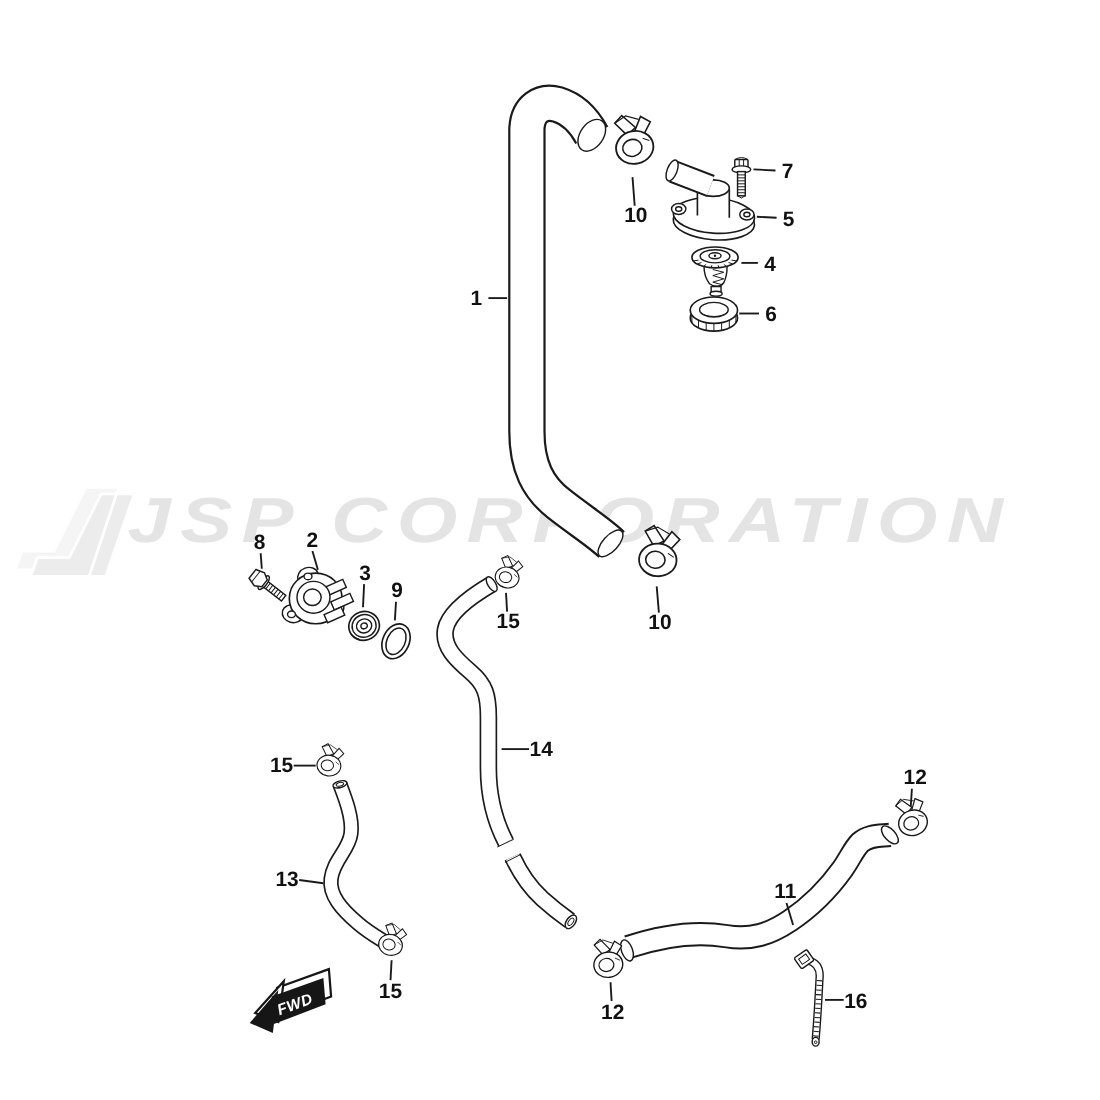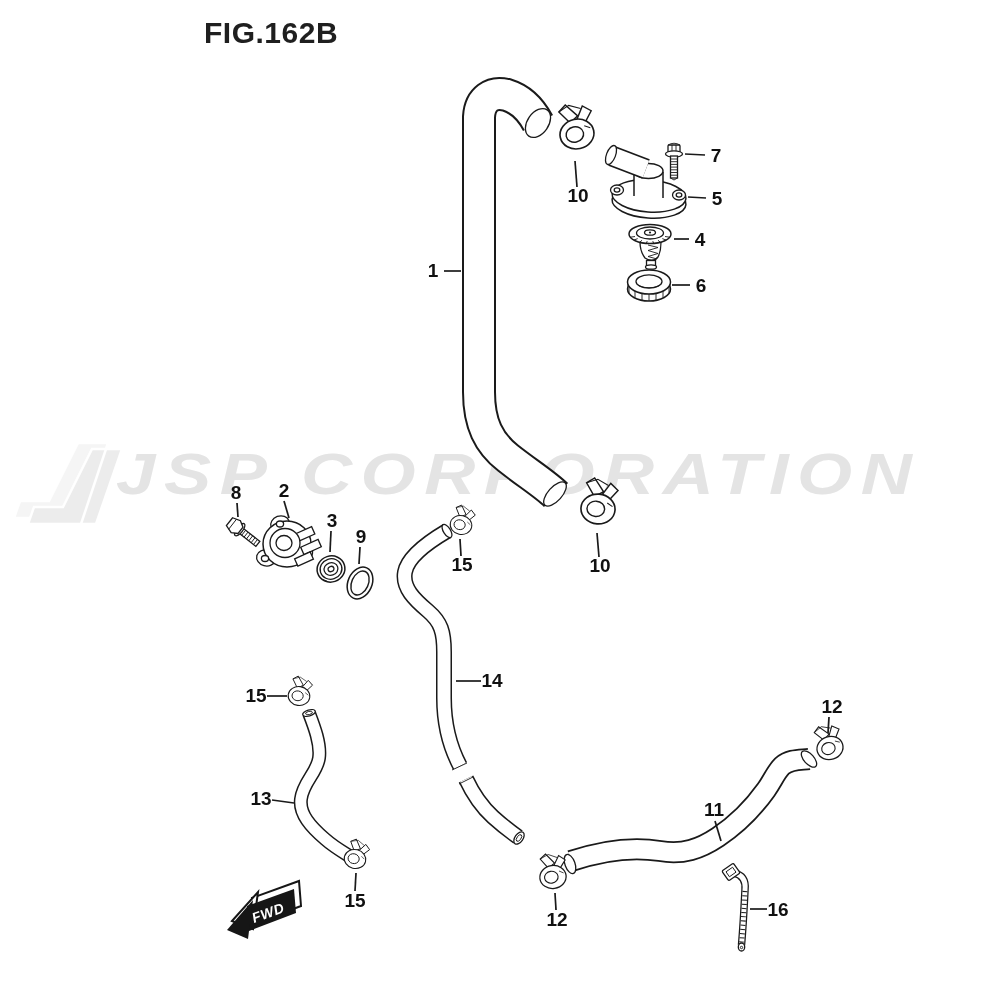--- a/index.html
+++ b/index.html
@@ -20,21 +20,20 @@
   .callout-line{stroke:#1a1a1a;stroke-width:1.7;fill:none;}
   .callout-text{font-family:"Liberation Sans",sans-serif;font-size:19px;font-weight:700;fill:#111;}
   .fwd-text{font-family:"Liberation Sans",sans-serif;font-size:14px;font-weight:700;
         font-style:italic;fill:#fff;letter-spacing:.5px;}
 </style>
 </head>
 <body>
 
 <div class="page">
 
-  <div class="figure-title">FIG.162B</div>
 
   <div class="watermark-text">JSP CORPORATION</div>
 
   <svg class="diagram" width="1000" height="1000" viewBox="0 0 1000 1000">
 
     <defs>
       <g id="clampsym">
         <path d="M -4 -11 L -12 -23 L -5 -28 L 4 -16 Z" class="oln2"></path>
         <path d="M 2 -12 L 10 -24 L 17 -18 L 8 -7 Z" class="oln2"></path>
         <path d="M -12 -23 L -2 -27 L 8 -22" class="thin"></path>

